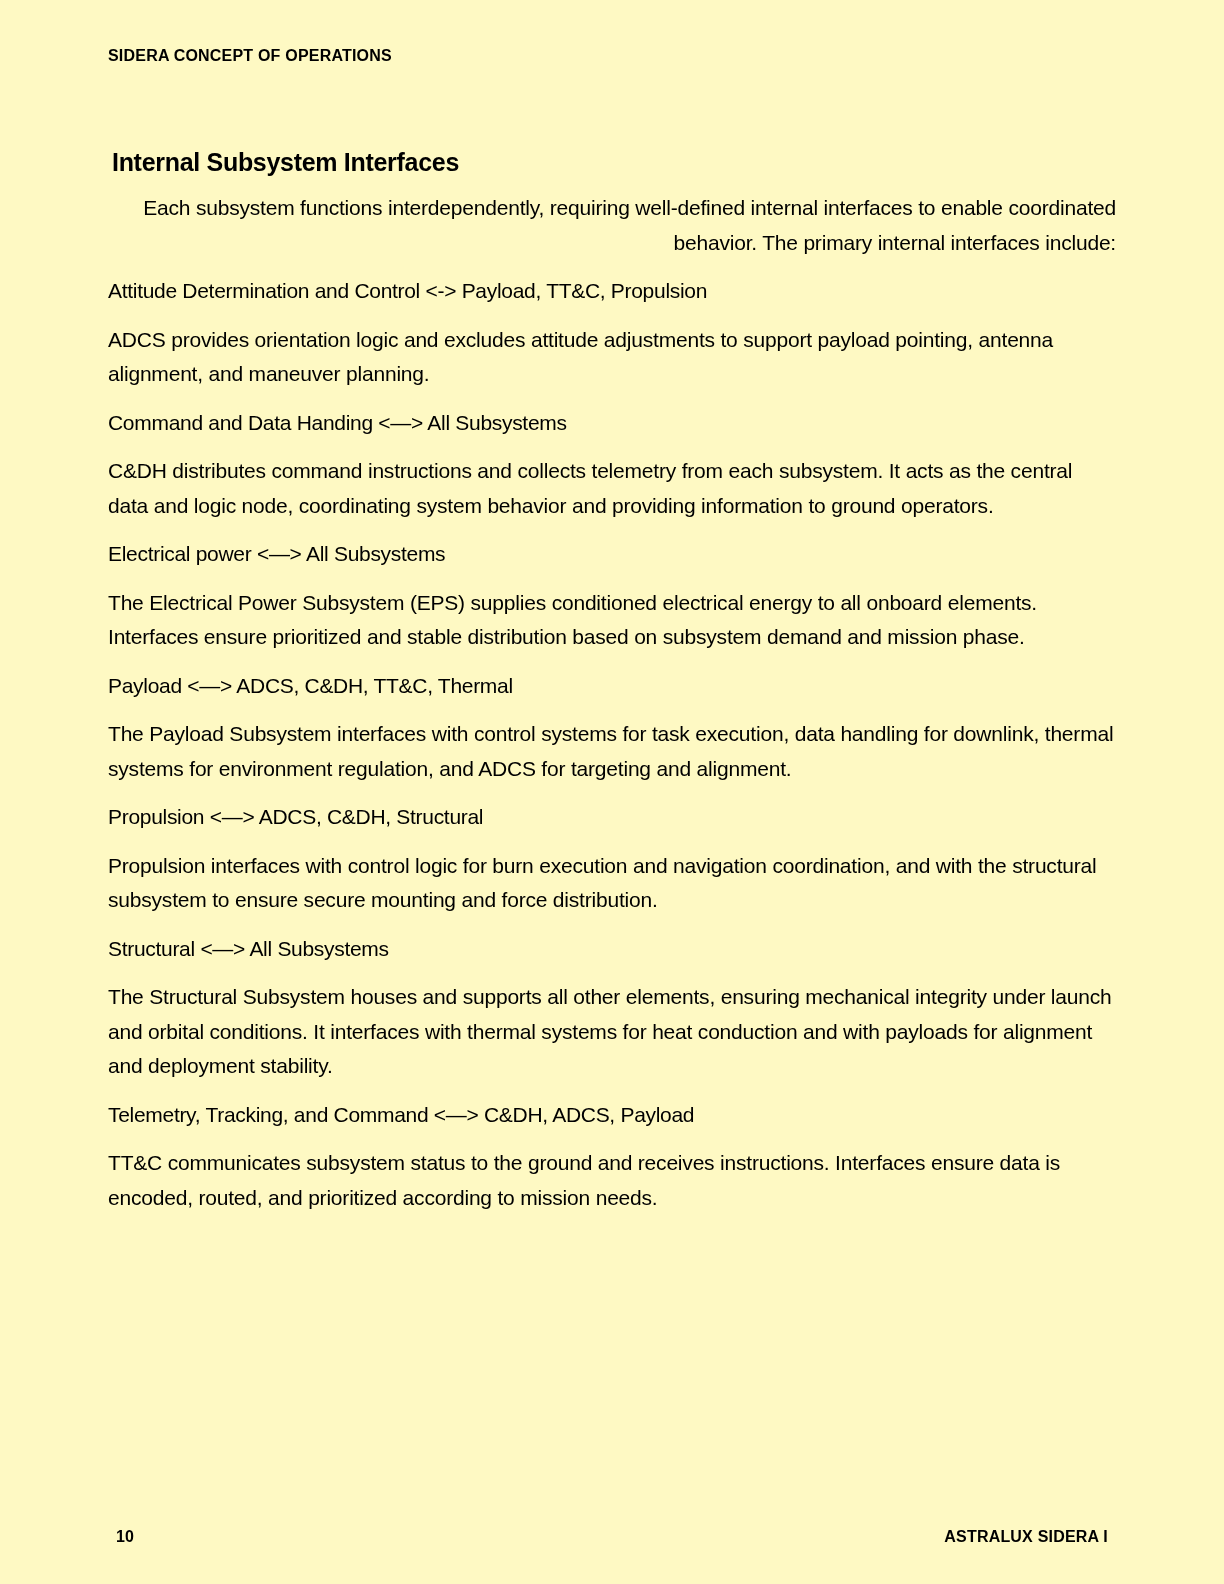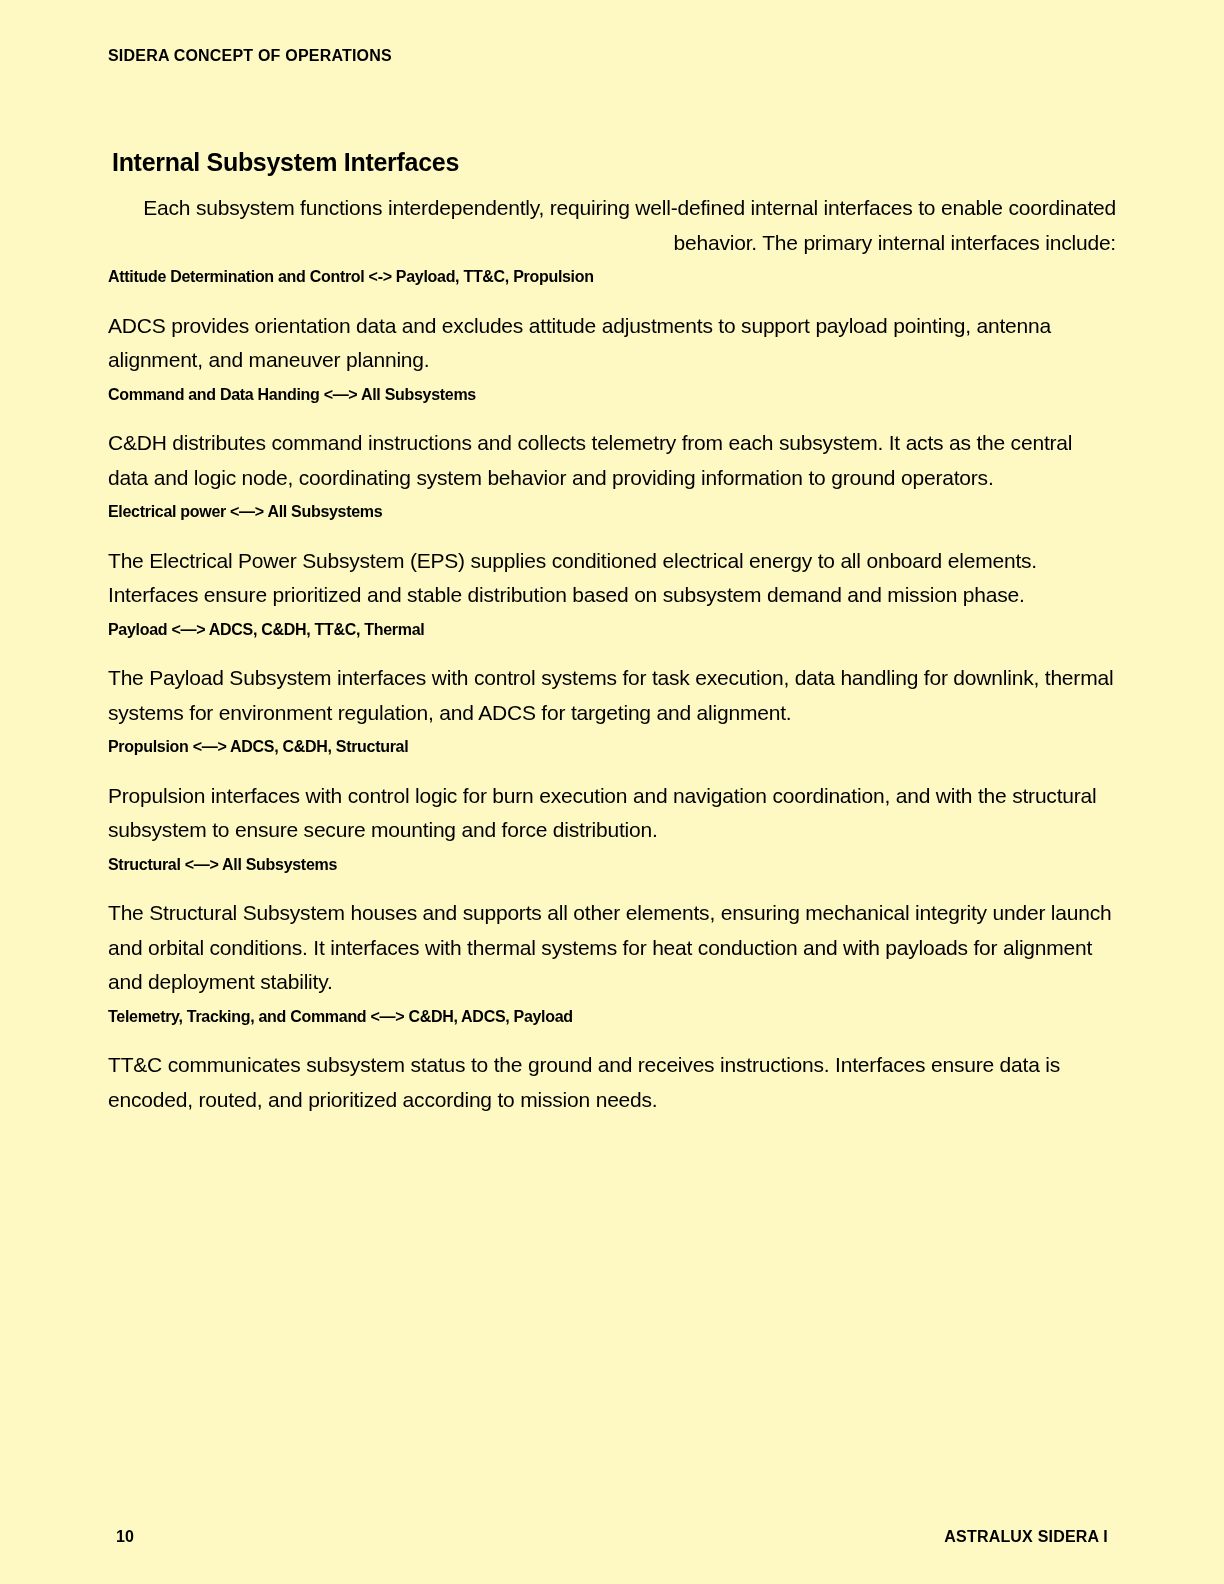--- a/index.html
+++ b/index.html
@@ -44,23 +44,23 @@
     text-align: right;
   }
   p.body-par {
     margin: 14px 0 0 0;
     font-size: 21px;
     font-weight: 400;
     letter-spacing: -0.2px;
     line-height: 34.5px;
   }
   h2.sec-heading {
-    margin: 0 0 0 0;
-    font-size: 16px;
-    font-weight: 700;
+    margin: 14px 0 0 0;
+    font-size: 21px;
+    font-weight: 400;
     letter-spacing: -0.3px;
     line-height: 34.5px;
   }
   .footer {
     position: absolute;
     top: 1526px;
     left: 108px;
     right: 108px;
     height: 22px;
     font-size: 16px;
@@ -89,21 +89,21 @@
 
   <header class="running-header">
     <span>SIDERA CONCEPT OF OPERATIONS</span>
   </header>
 
   <main class="content">
     <h1 class="page-title">Internal Subsystem Interfaces</h1>
     <p class="body-par intro">Each subsystem functions interdependently, requiring well-defined internal interfaces to enable coordinated behavior. The primary internal interfaces include:</p>
     <div id="sections">
         <h2 class="sec-heading">Attitude Determination and Control &lt;-&gt; Payload, TT&amp;C, Propulsion</h2>
-        <p class="body-par">ADCS provides orientation data and excludes attitude adjustments to support payload pointing, antenna alignment, and maneuver planning.</p>
+        <p class="body-par">ADCS provides orientation logic and excludes attitude adjustments to support payload pointing, antenna alignment, and maneuver planning.</p>
         <h2 class="sec-heading">Command and Data Handing &lt;—&gt; All Subsystems</h2>
         <p class="body-par">C&amp;DH distributes command instructions and collects telemetry from each subsystem. It acts as the central data and logic node, coordinating system behavior and providing information to ground operators.</p>
         <h2 class="sec-heading">Electrical power &lt;—&gt; All Subsystems</h2>
         <p class="body-par">The Electrical Power Subsystem (EPS) supplies conditioned electrical energy to all onboard elements. Interfaces ensure prioritized and stable distribution based on subsystem demand and mission phase.</p>
         <h2 class="sec-heading">Payload &lt;—&gt; ADCS, C&amp;DH, TT&amp;C, Thermal</h2>
         <p class="body-par">The Payload Subsystem interfaces with control systems for task execution, data handling for downlink, thermal systems for environment regulation, and ADCS for targeting and alignment.</p>
         <h2 class="sec-heading">Propulsion &lt;—&gt; ADCS, C&amp;DH, Structural</h2>
         <p class="body-par">Propulsion interfaces with control logic for burn execution and navigation coordination, and with the structural subsystem to ensure secure mounting and force distribution.</p>
         <h2 class="sec-heading">Structural &lt;—&gt; All Subsystems</h2>
         <p class="body-par">The Structural Subsystem houses and supports all other elements, ensuring mechanical integrity under launch and orbital conditions. It interfaces with thermal systems for heat conduction and with payloads for alignment and deployment stability.</p>

